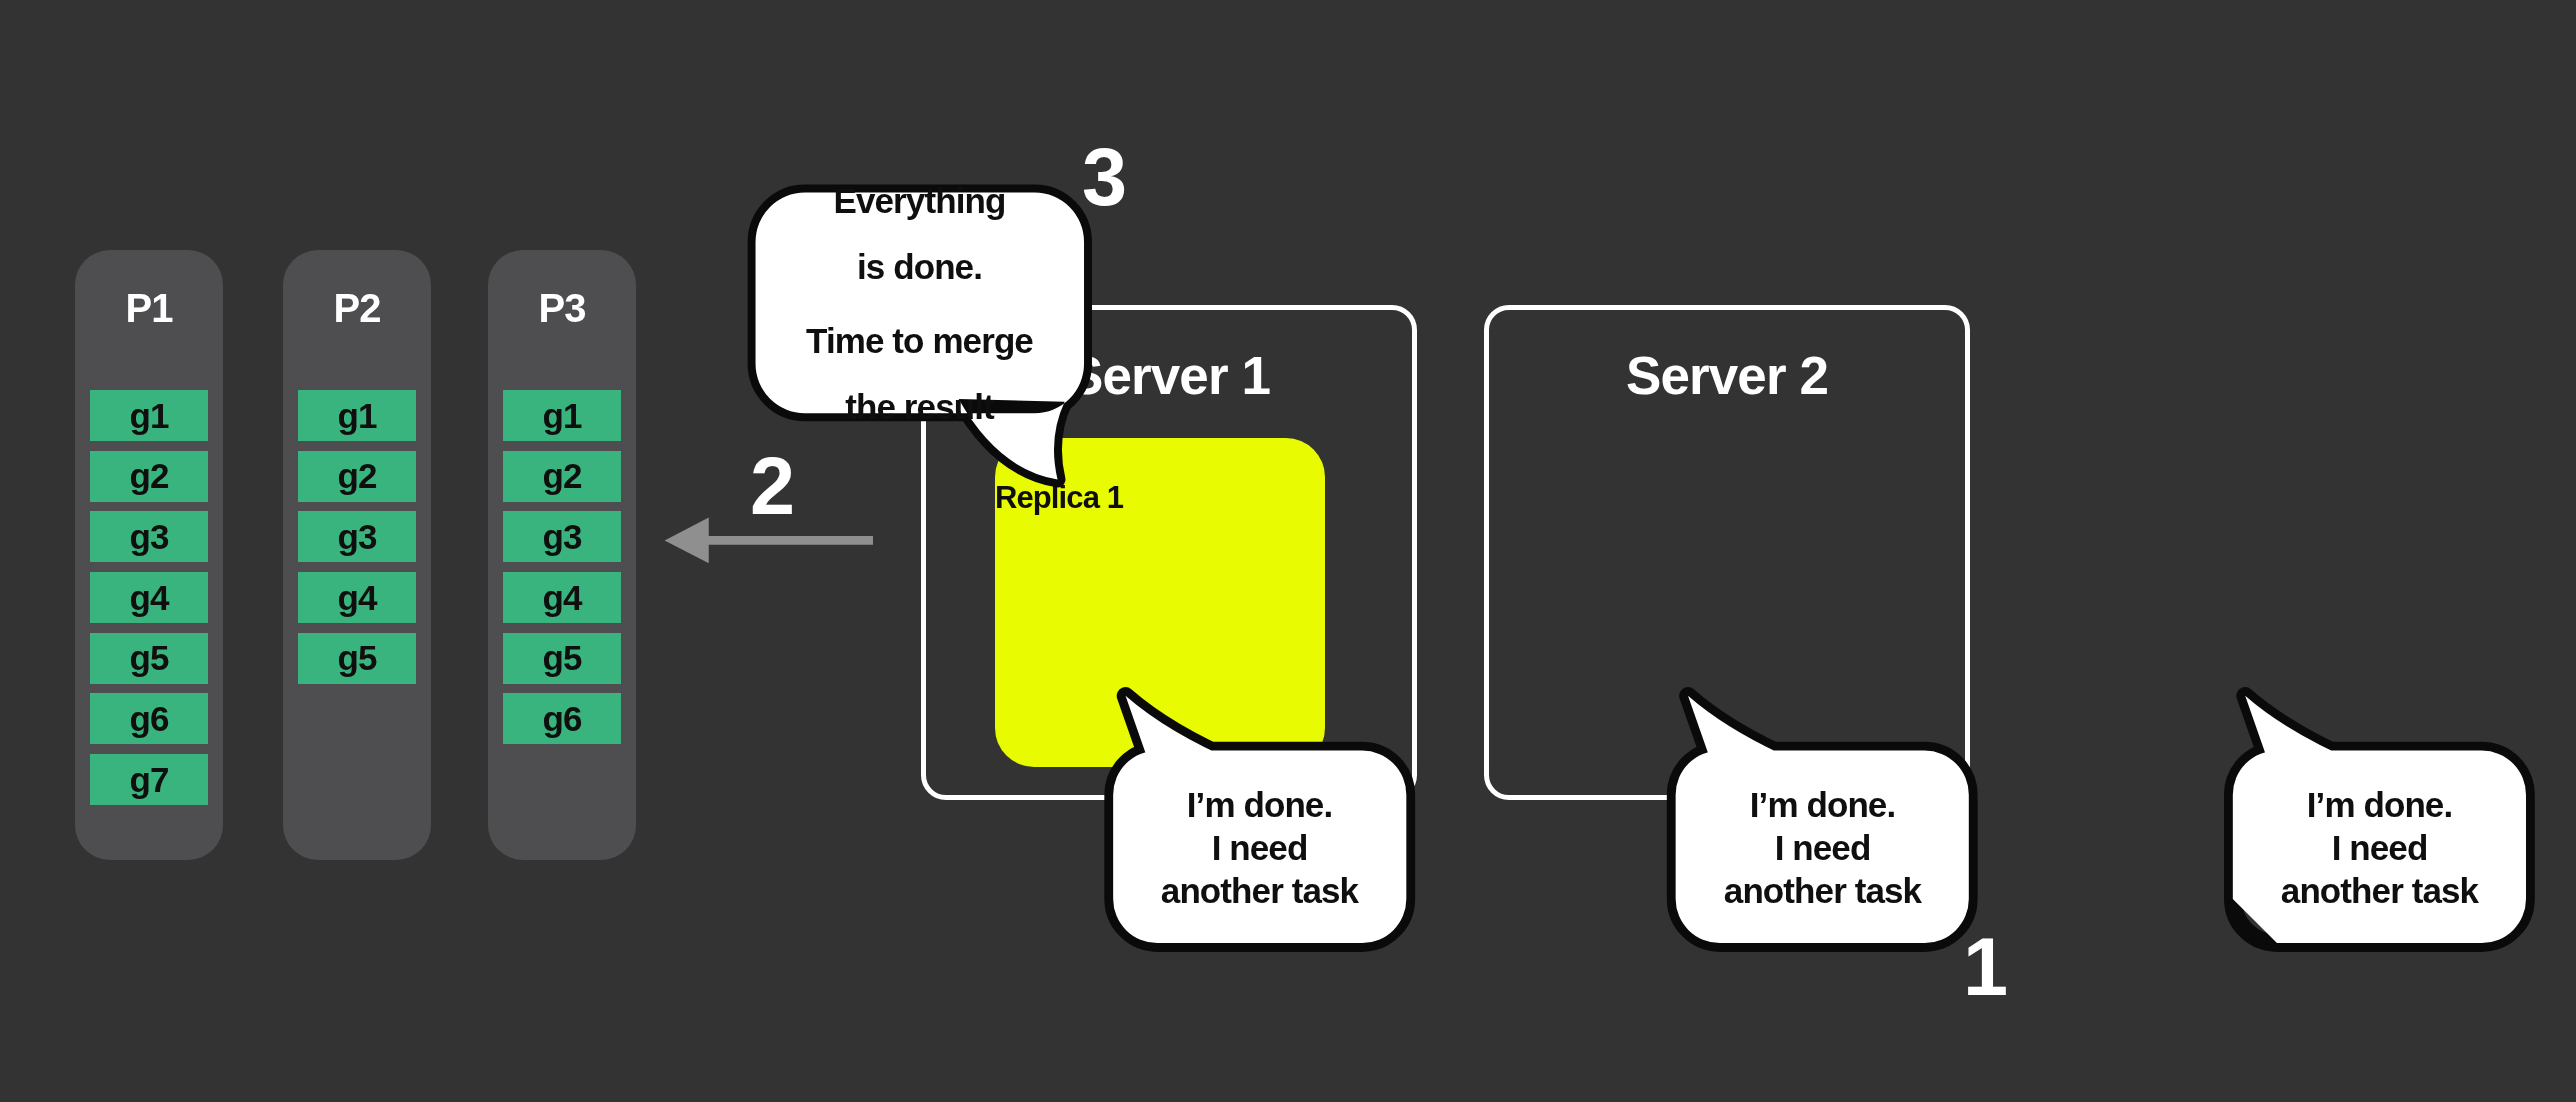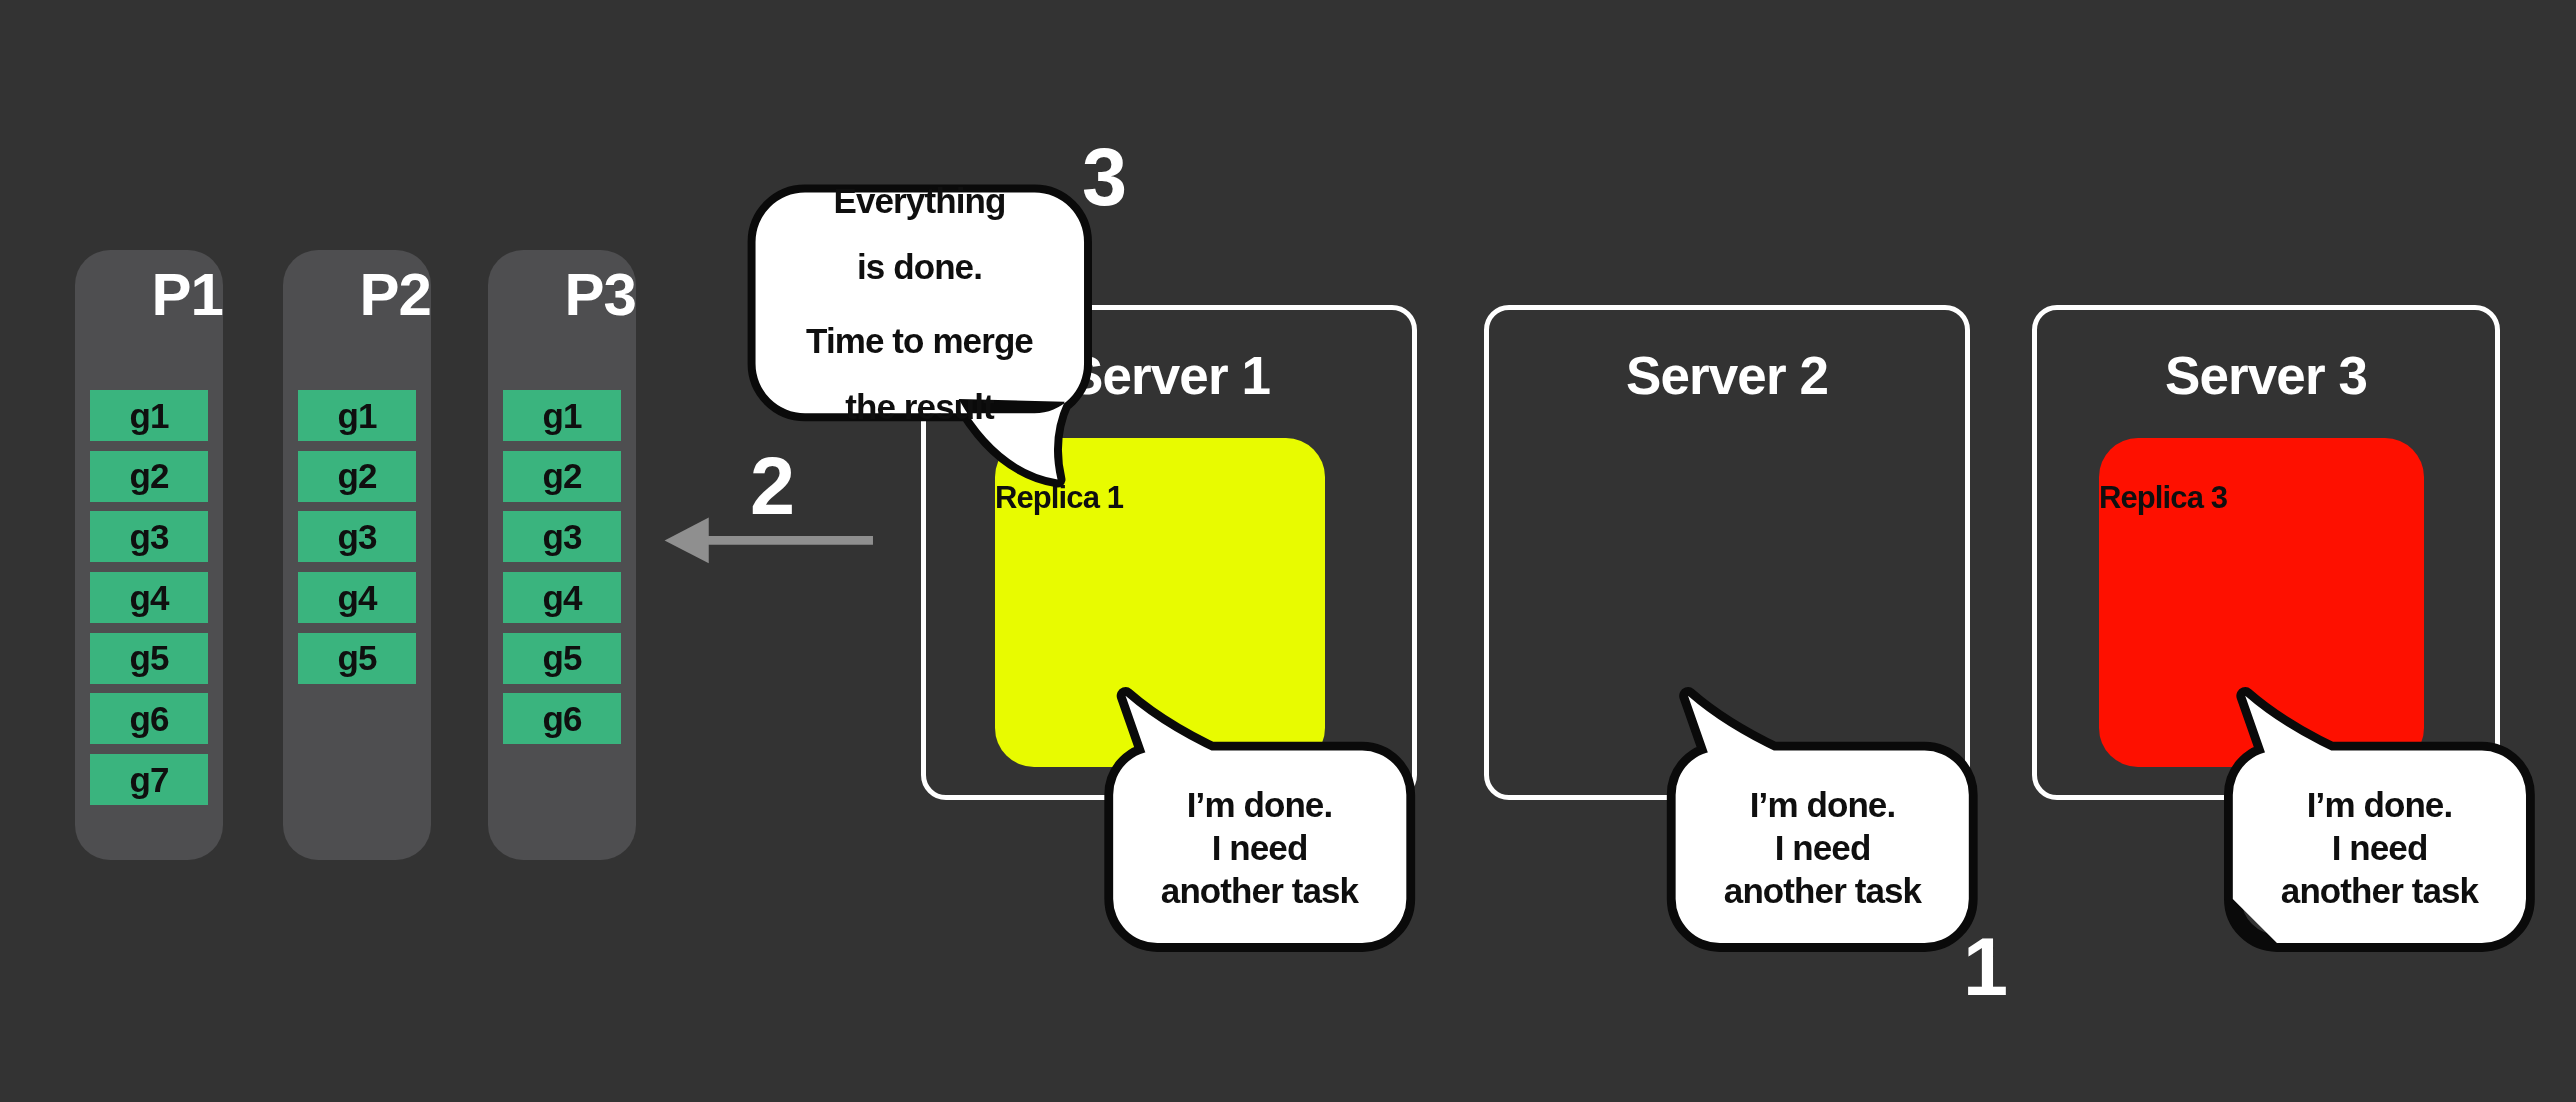--- a/index.html
+++ b/index.html
@@ -30,24 +30,24 @@
   }
   
   .partition{
     position:absolute;
     top:250px;
     width:148px;height:610px;
     background:var(--panel);
     border-radius:35px;
   }
   .p-header{
-    padding-top:10px;
-    text-align:right;
+    padding-top:36px;
+    text-align:center;
     color:var(--text_light);
-    font-size:60px;
+    font-size:40px;
     letter-spacing:-0.9px;
   }
   .chips{
     position:absolute;
     left:15px;right:15px;top:140px;
     display:flex;flex-direction:column;gap:9.7px;
   }
   .chip{
     height:51px;
     background:var(--chip);
@@ -157,26 +157,20 @@
 
   <section class="server" style="left:921px;width:496px">
     <div class="server-label">Server 1</div>
     <div class="replica" style="left:69px;top:128px;width:330px;height:329px;background:var(--replica1)">
       <div class="replica-label">Replica 1</div>
     </div>
   </section>
   <section class="server" style="left:1484px;width:486px">
     <div class="server-label">Server 2</div>
   </section>
-  <section class="server" style="left:2032px;width:468px">
-    <div class="server-label">Server 3</div>
-    <div class="replica" style="left:62px;top:128px;width:325px;height:329px;background:var(--replica3)">
-      <div class="replica-label">Replica 3</div>
-    </div>
-  </section>
 
   <svg class="overlay-svg" viewBox="0 0 2916 1248">
 
     <g>
       <line class="arrow-line" x1="800" y1="612" x2="988" y2="612"></line>
       <polygon class="arrow-head" points="752,612 802,586 802,638"></polygon>
     </g>
 
     <g>
       <path class="bubble-outline w18" d="M 911 218 L 1171 218 A 56 56 0 0 1 1227 274 L 1227 412 A 56 56 0 0 1 1171 468 L 911 468 A 56 56 0 0 1 855 412 L 855 274 A 56 56 0 0 1 911 218 Z M 1085 452 Q 1130 532 1197 543 Q 1186 496 1205 455 Z"></path>

